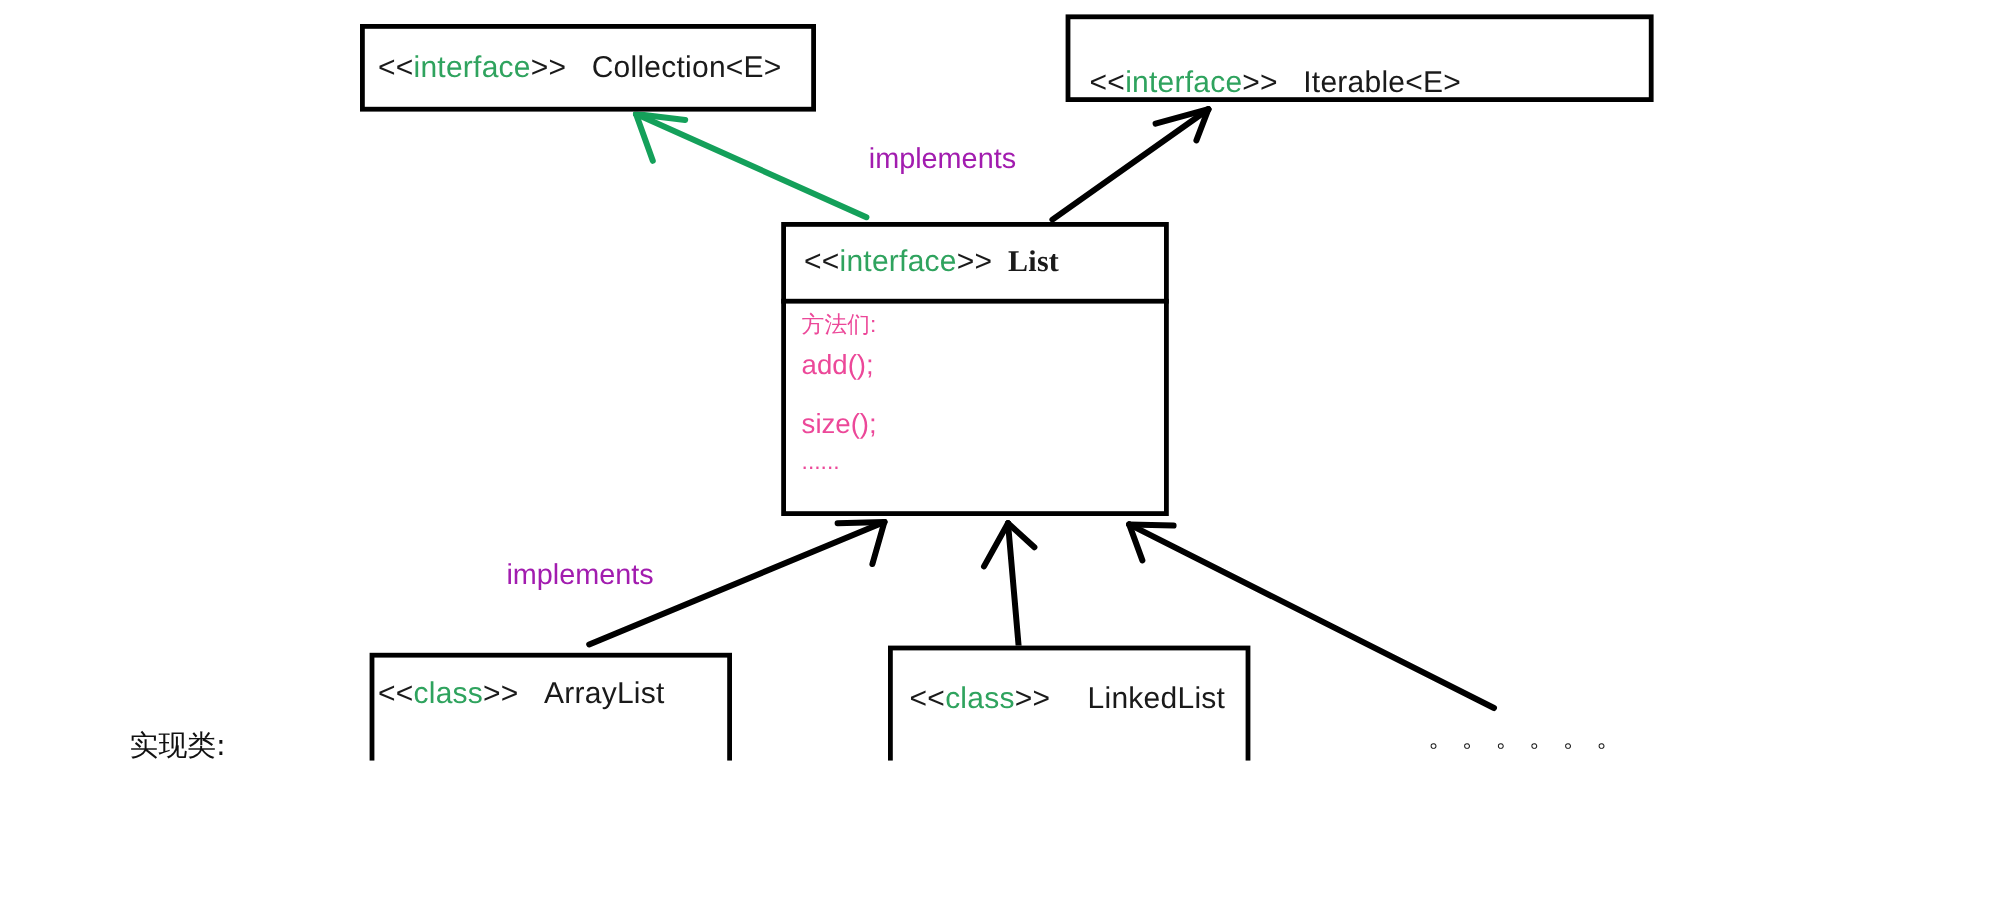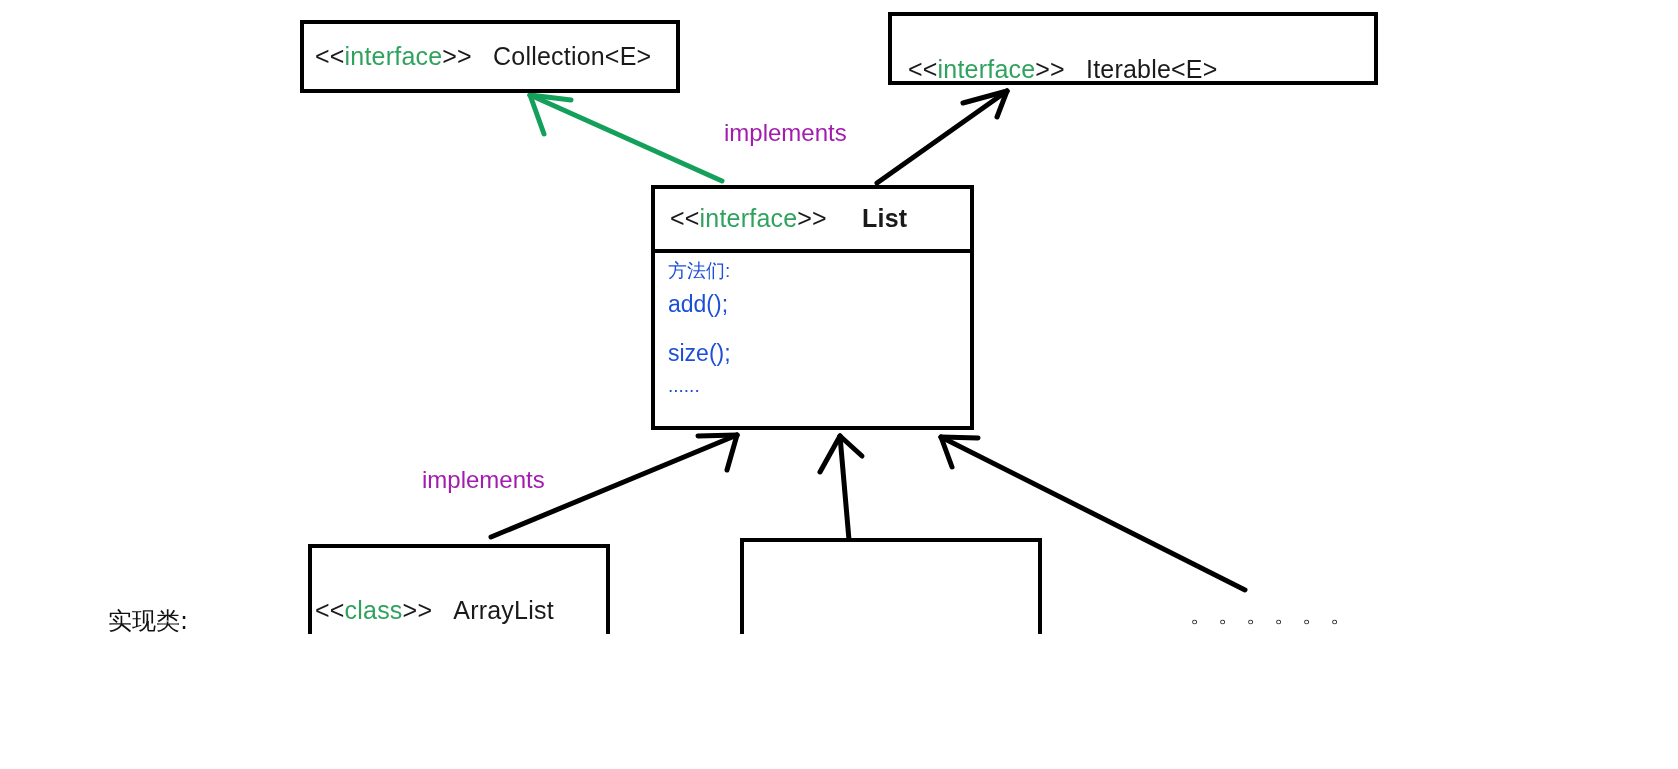--- a/index.html
+++ b/index.html
@@ -39,21 +39,21 @@
   }
   .list-divider {
     position: absolute;
     height: 4px;
     background: #000000;
   }
   .member-line {
     position: absolute;
     white-space: nowrap;
     font-size: 23px;
-    color: #1d4ed8;
+    color: #ec4899;
     text-align: center;
   }
   .member-small {
     font-size: 19px;
   }
   .edge-label {
     position: absolute;
     white-space: nowrap;
     font-size: 24px;
     color: #a21caf;
@@ -132,35 +132,39 @@
   <div class="box-title" style="left:908px; top:35px;margin-top:20px;">
     <span class="angle">&lt;&lt;</span><span class="stereo-green">interface</span><span class="angle">&gt;&gt;</span>
     <span style="margin-left:14px;">Iterable&lt;E&gt;</span>
   </div>
 
   <div class="uml-box" style="left:651px; top:185px; width:323px; height:245px;">
   </div>
   <div class="list-divider" style="left:651px; top:249px; width:323px;"></div>
   <div class="box-title" style="left:670px; top:204px;">
     <span class="angle">&lt;&lt;</span><span class="stereo-green">interface</span><span class="angle">&gt;&gt;</span>
-    <span class="name-bold" style="margin-left:28px;">List</span>
+    <span class="name-bold" style="margin-left:6px;font-family:Liberation Serif, serif;">List</span>
   </div>
   <div class="member-line member-small" style="left:668px; top:258px;">方法们:</div>
   <div class="member-line" style="left:668px; top:291px;">add();</div>
   <div class="member-line" style="left:668px; top:340px;">size();</div>
   <div class="member-line member-small" style="left:668px; top:375px;">......</div>
 
   <div class="uml-box" style="left:308px; top:544px; width:302px; height:175px;">
   </div>
-  <div class="box-title" style="left:315px; top:596px;">
+  <div class="box-title" style="left:315px; top:564px;">
     <span class="angle">&lt;&lt;</span><span class="stereo-green">class</span><span class="angle">&gt;&gt;</span>
     <span style="margin-left:14px;">ArrayList</span>
   </div>
 
   <div class="uml-box" style="left:740px; top:538px; width:302px; height:182px;">
+  </div>
+  <div class="box-title" style="left:758px; top:568px;">
+    <span class="angle">&lt;&lt;</span><span class="stereo-green">class</span><span class="angle">&gt;&gt;</span>
+    <span style="margin-left:24px;">LinkedList</span>
   </div>
 
   <div class="edge-label" style="left:724px; top:119px;">implements</div>
   <div class="edge-label" style="left:422px; top:466px;">implements</div>
 
   <div class="side-label" style="left:60px; top:605px;margin-left:48px;">实现类:</div>
 
   <div class="ellipsis-dots" style="left:1190px; top:600px;">。。。。。。</div>
 
 </div>

